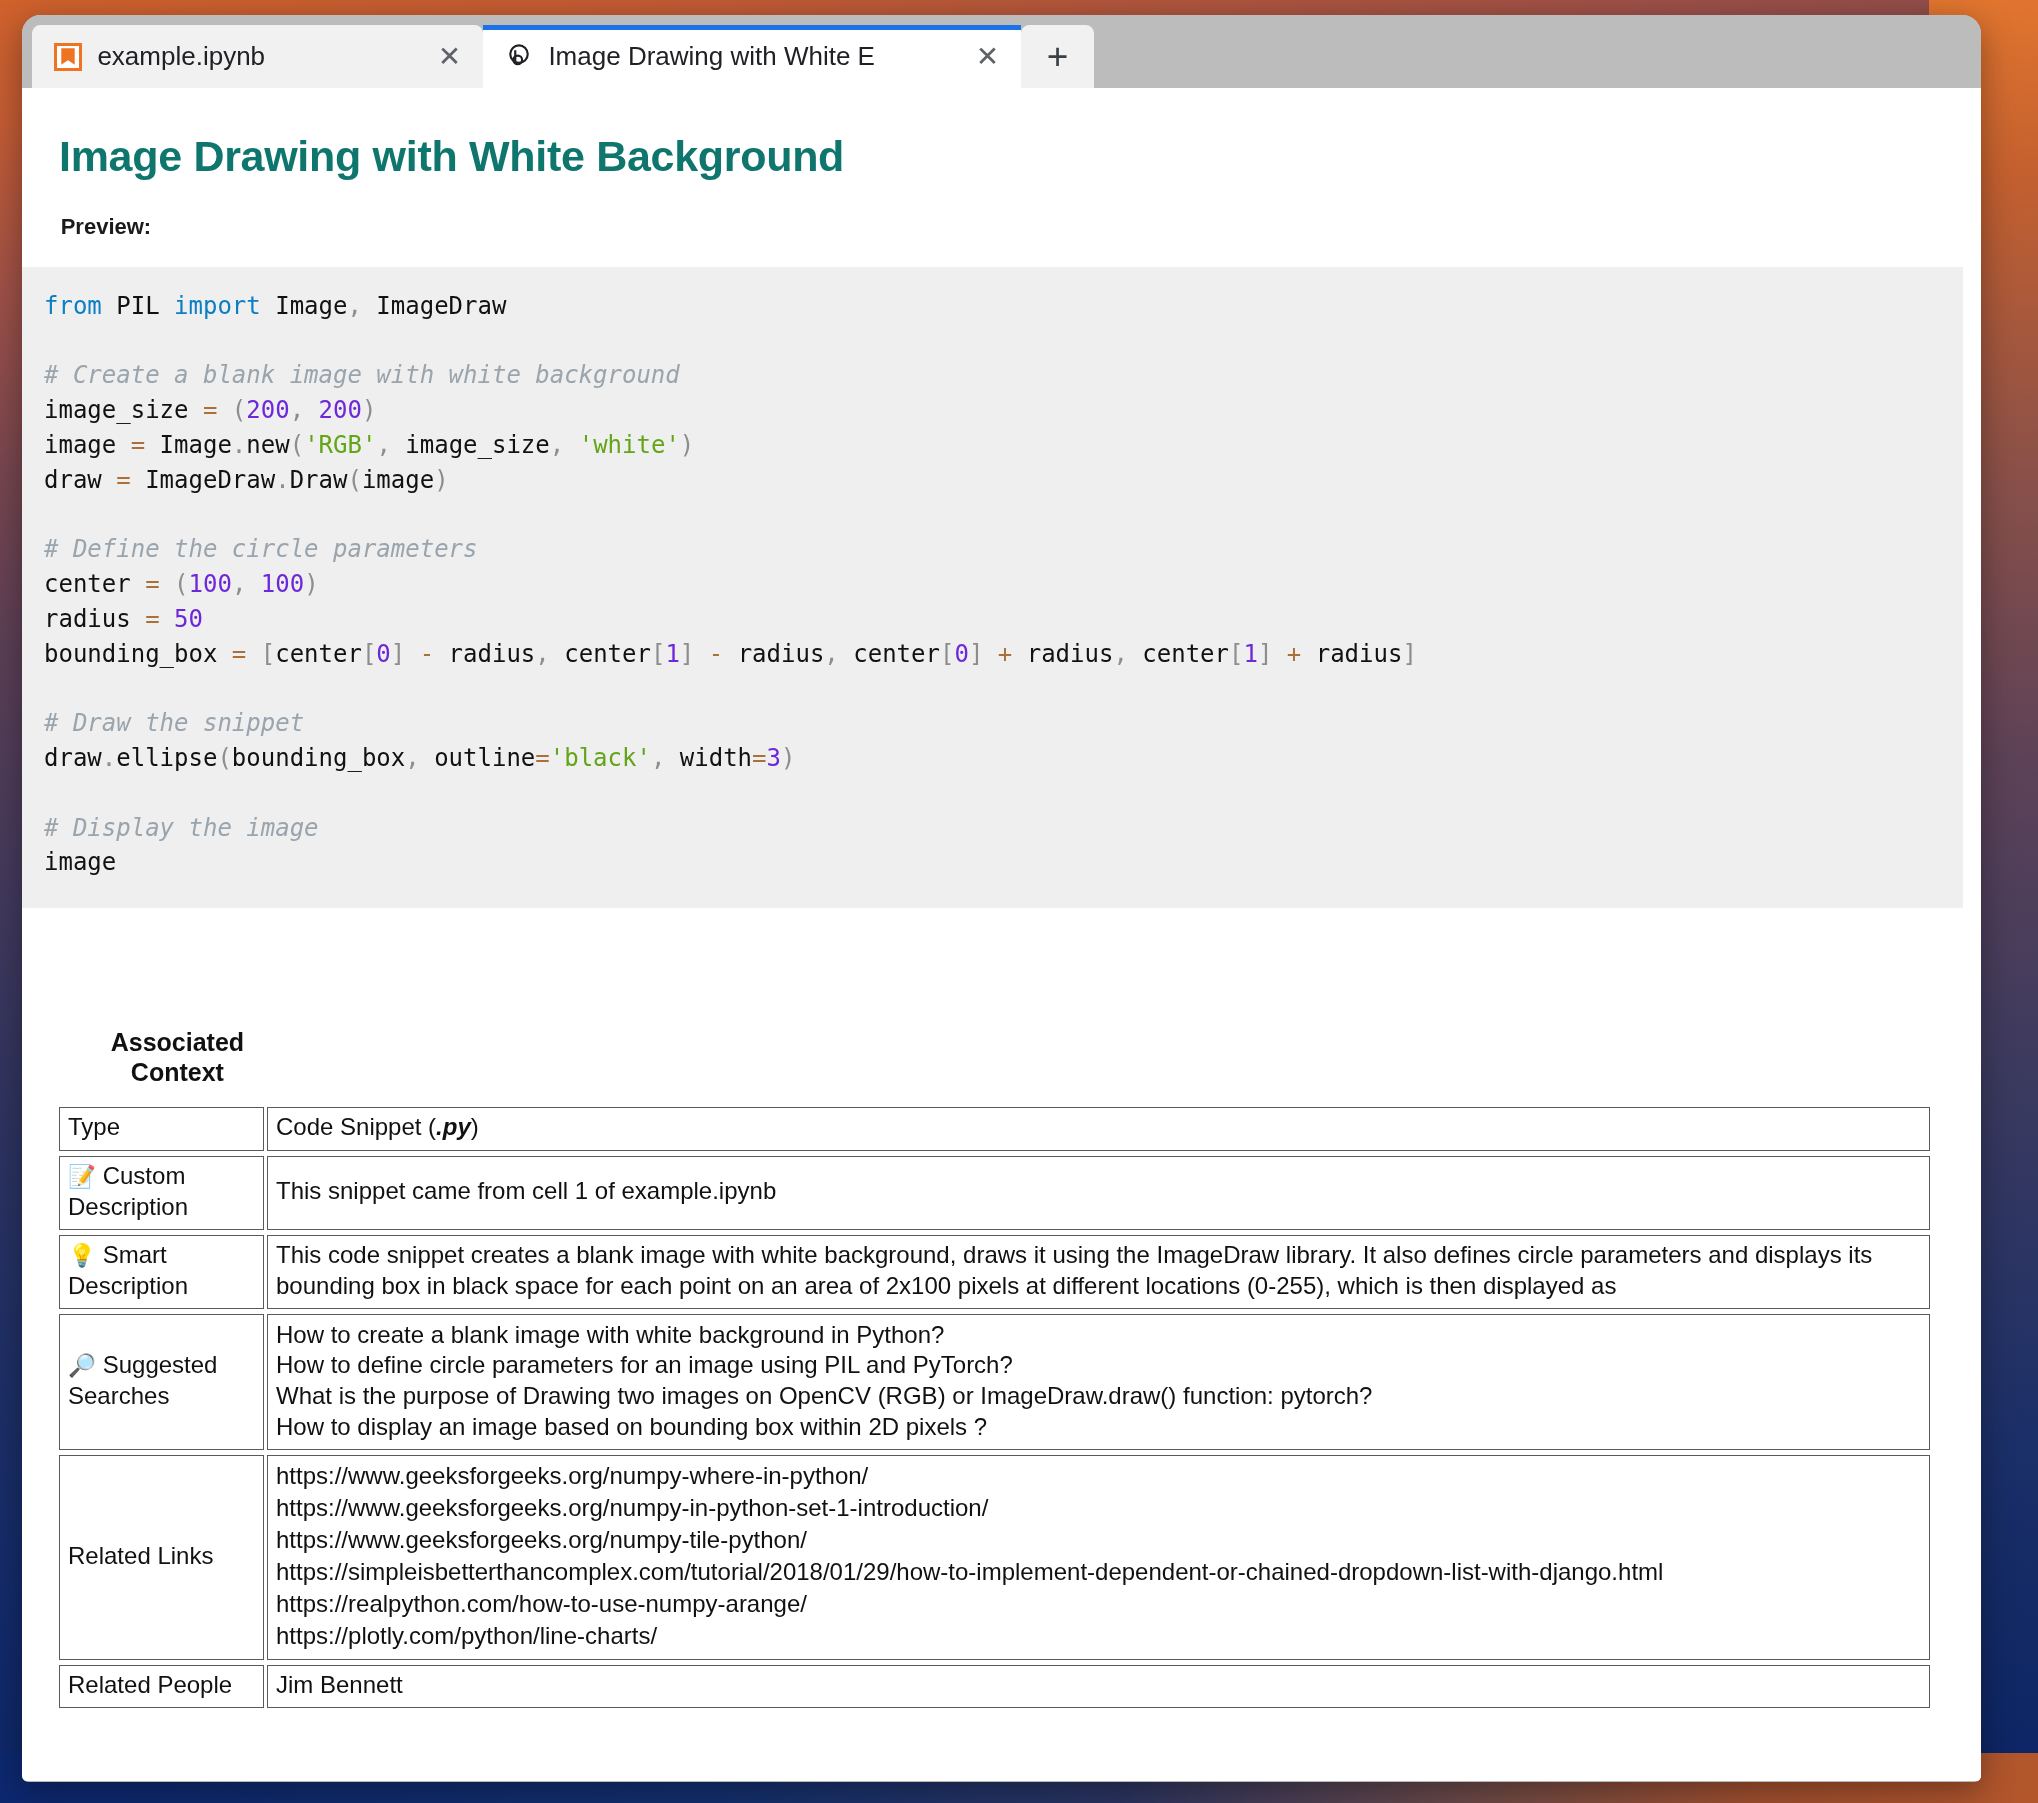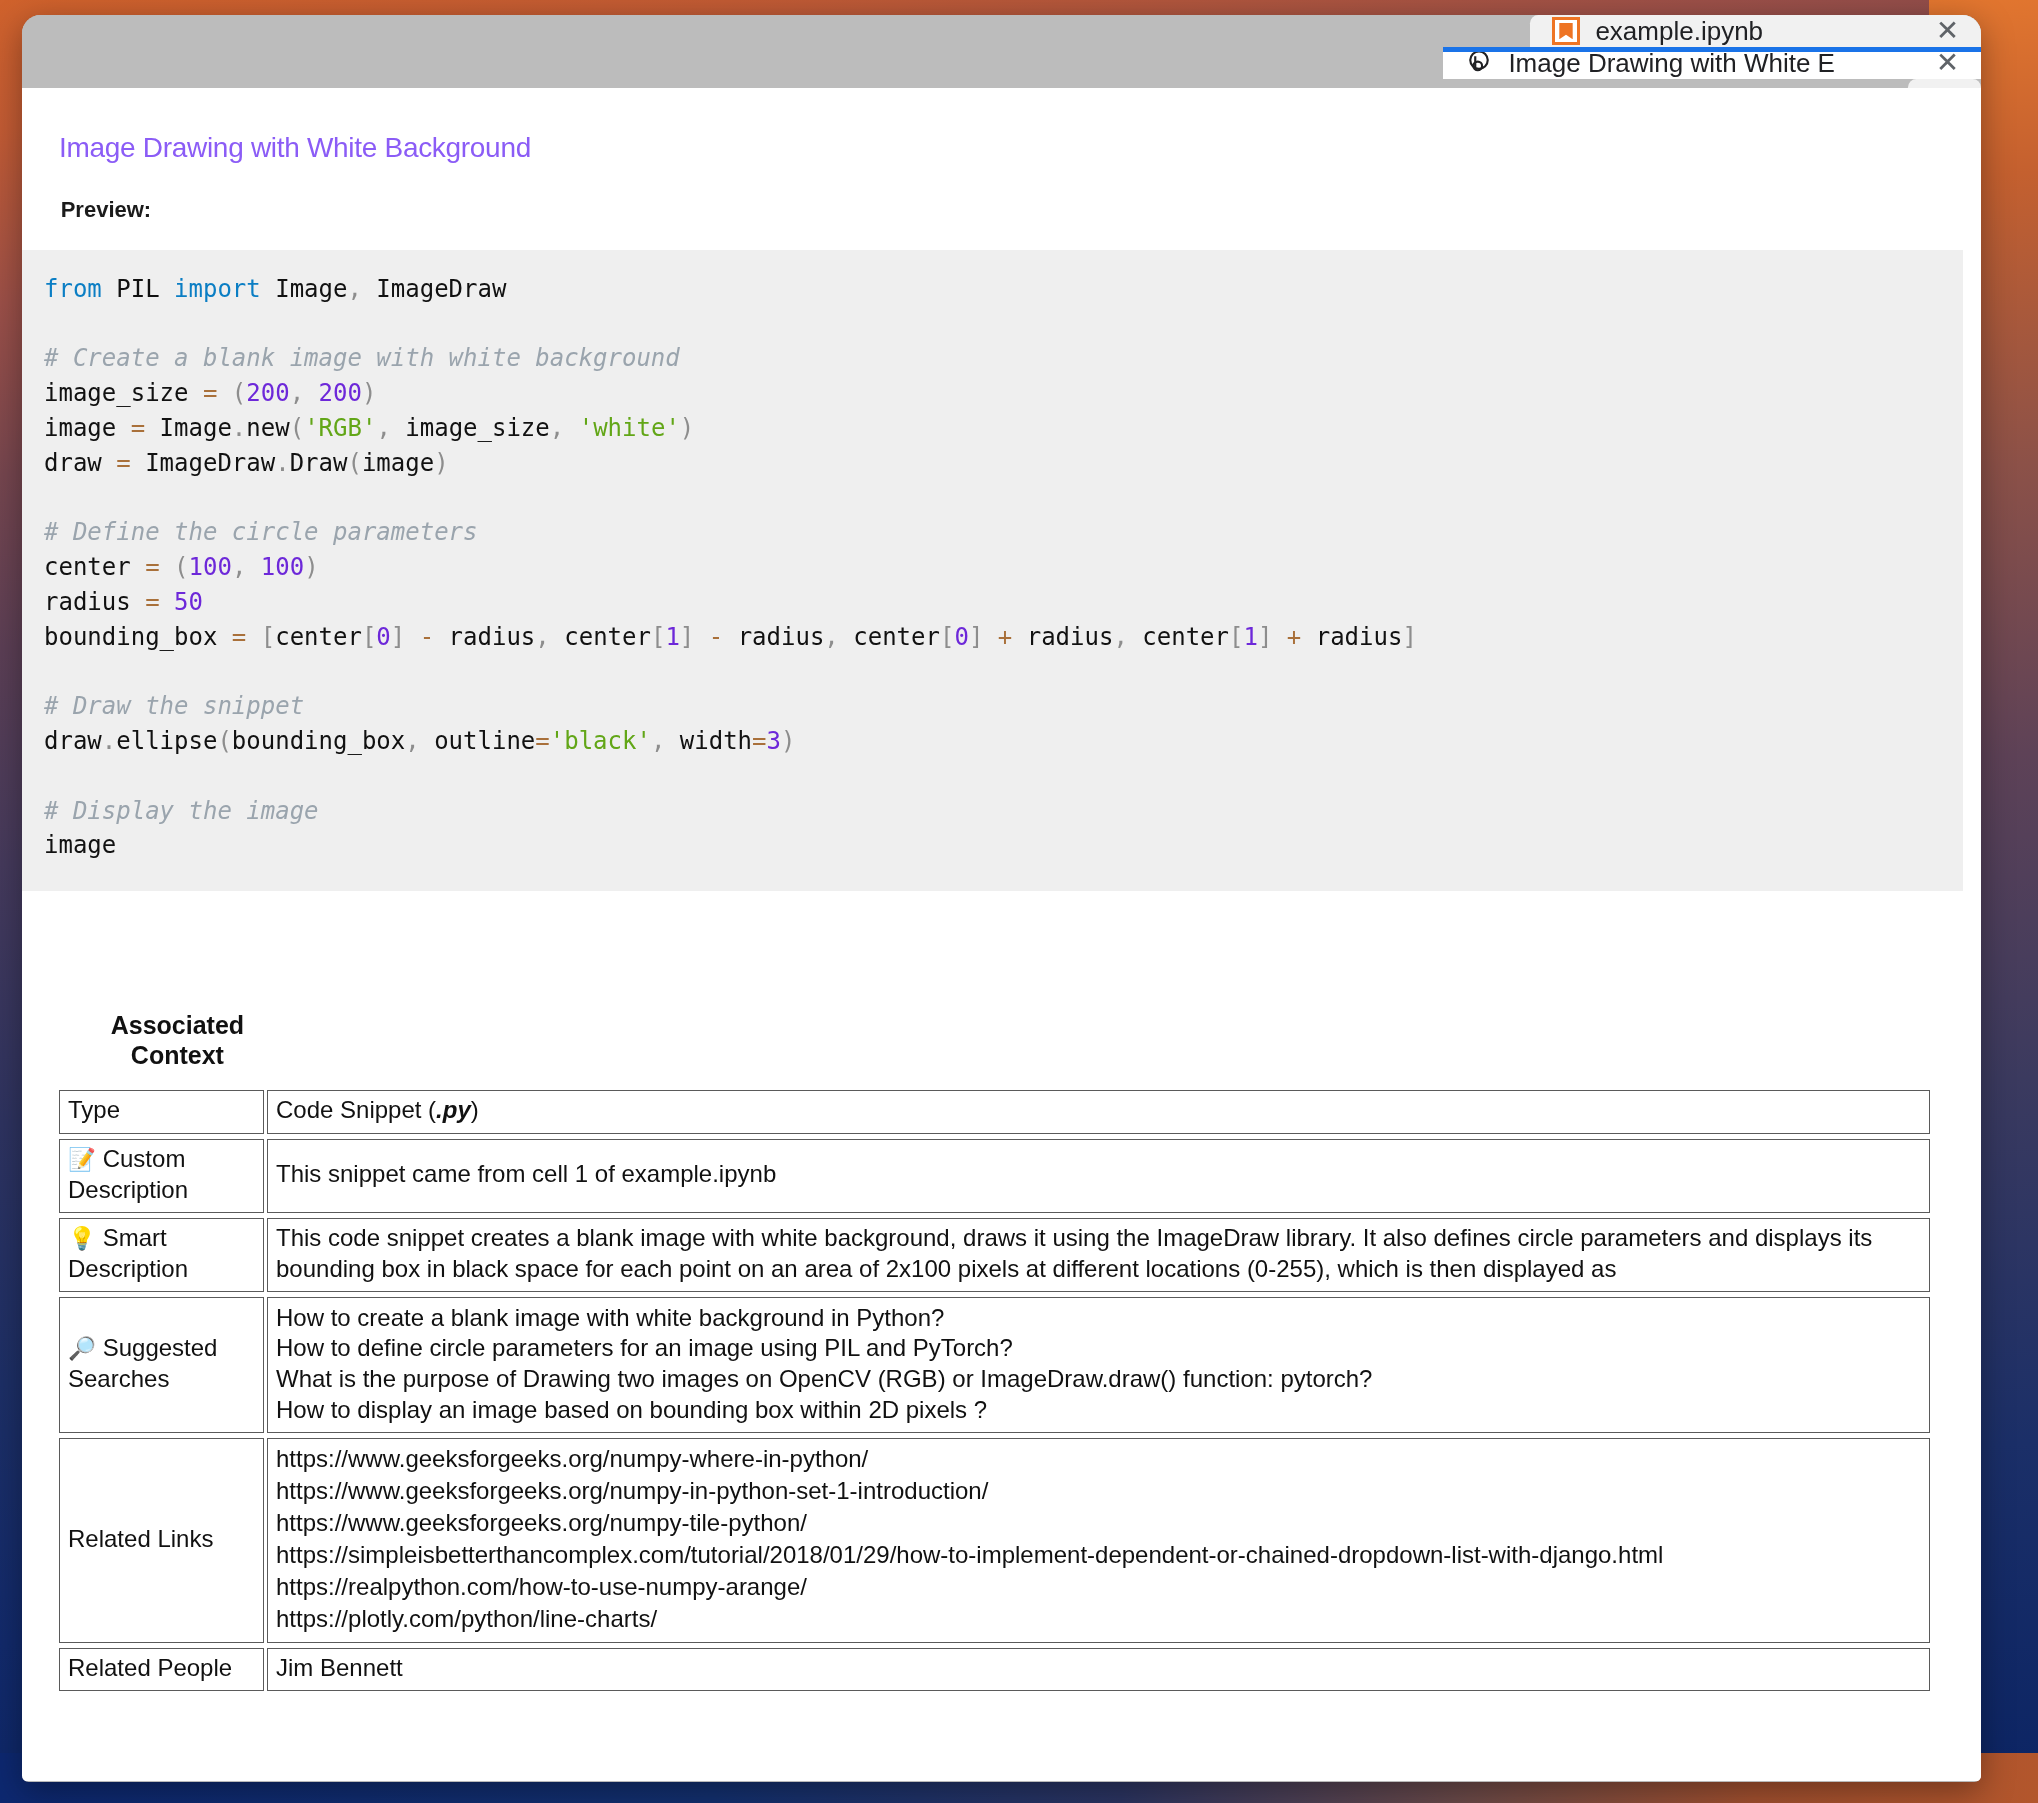--- a/index.html
+++ b/index.html
@@ -48,21 +48,20 @@
   }
 
   
   #tabstrip {
     position: relative;
     height: 73px;
     background: #bcbcbc;
     display: flex;
     align-items: flex-end;
     padding-left: 10px;
-    flex-direction: column;
   }
   .tab {
     height: 63px;
     display: flex;
     align-items: center;
     gap: 13.4px;
     padding: 0 16.7px 0 20px;
     position: relative;
     cursor: default;
     min-width: 167px;
@@ -141,23 +140,23 @@
   }
   #vscroll {
     width: 18.4px;
     background: #ffffff;
   }
 
   
   .doc { padding: 32px 22px 0 37px; }
 
   h1.page-title {
-    font-size: 28px;
-    font-weight: normal;
-    color: #8b5cf6;
+    font-size: 43px;
+    font-weight: bold;
+    color: #0f766e;
     margin: 11.7px 0 33px 0;
     letter-spacing: -0.3px;
   }
   .preview-label {
     font-size: 22px;
     font-weight: bold;
     color: #1b1b1b;
     margin: 0 0 27px 1.7px;
   }
 

